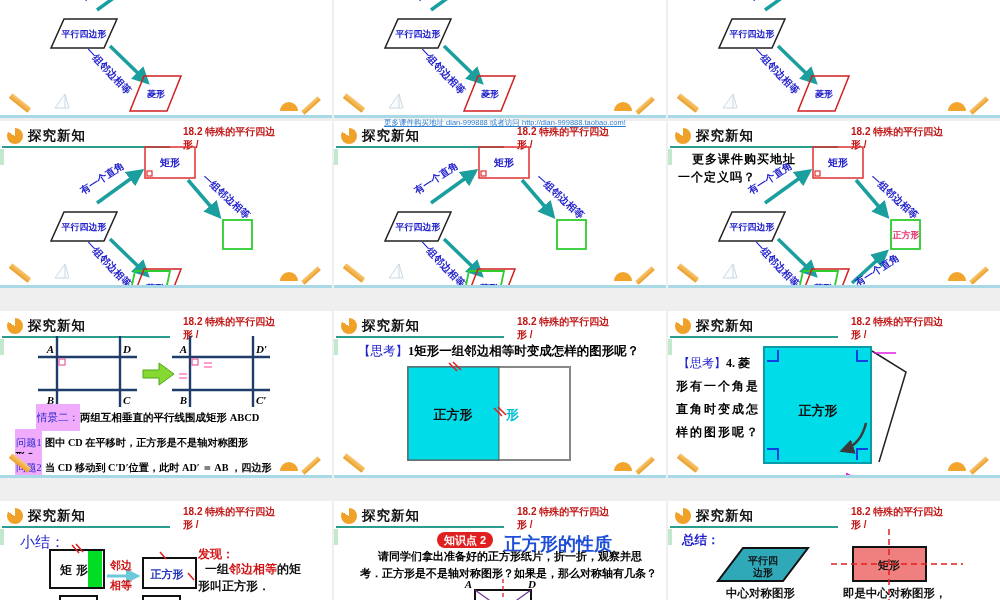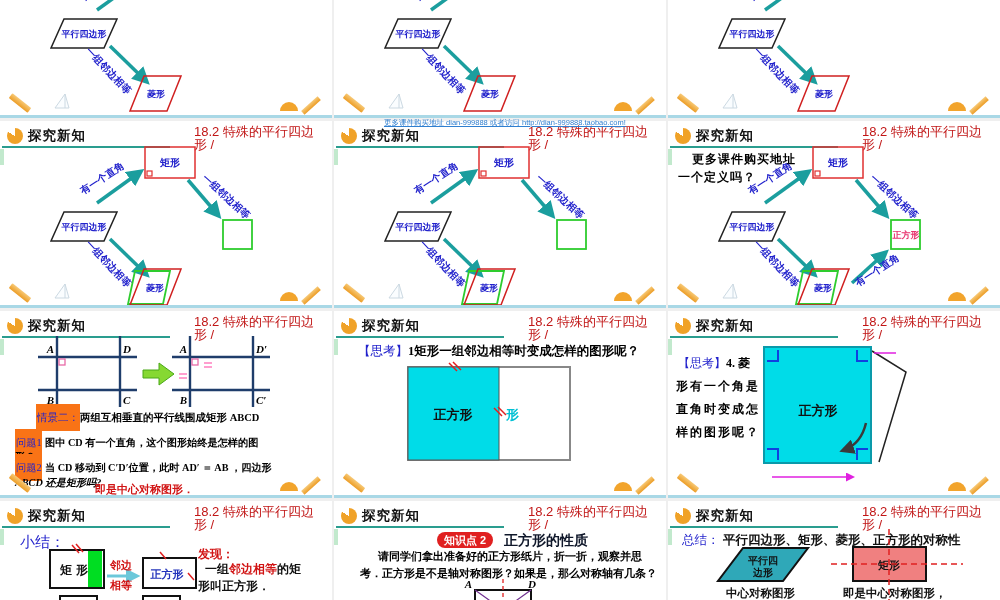--- a/index.html
+++ b/index.html
@@ -1,35 +1,35 @@
 <!DOCTYPE html>
 <html><head>
 <meta charset="utf-8">
 <style>
   *{margin:0;padding:0;box-sizing:border-box}
   html,body{width:1000px;height:600px}
   body{position:relative;overflow:hidden;background:#efefef;font-family:"Liberation Sans",sans-serif}
-  .slide{position:absolute;width:332px;height:187px;background:#fff;border-bottom:3px solid #a9d8e6;overflow:hidden}
+  .slide{position:absolute;width:332px;height:167px;background:#fff;border-bottom:3px solid #a9d8e6;overflow:hidden}
   .slide.r1{height:190px}
   .pac{position:absolute;left:7px;top:7px;width:16px;height:16px;border-radius:50%;
        background:conic-gradient(from 300deg,#ffffff 0 58deg,#f0a228 58deg 360deg)}
   .hdr{position:absolute;left:28px;top:6px;font-weight:bold;font-size:13.5px;color:#131313;letter-spacing:1px;white-space:nowrap}
   .hline{position:absolute;left:2px;top:25px;width:168px;height:2px;background:#2a9d8f}
   .eg{position:absolute;left:0;top:28px;width:4px;height:16px;background:#c2e9cd}
-  .course{position:absolute;left:194px;top:4px;font-weight:normal;font-size:13px;line-height:13px;color:#c11616;white-space:nowrap}
+  .course{position:absolute;left:183px;top:4px;font-weight:bold;font-size:10px;line-height:13px;color:#c11616;white-space:nowrap}
   .dec-pl{position:absolute;left:8px;bottom:9px;width:24px;height:6px;background:linear-gradient(180deg,#f7c977,#ec9d26);transform:rotate(38deg);border-radius:1px}
   .dec-plane{position:absolute;left:52px;bottom:4px}
   .dec-pr{position:absolute;right:34px;bottom:4px;width:18px;height:9px;border-radius:9px 9px 0 0;background:#f2a42c}
   .dec-pc{position:absolute;right:10px;bottom:7px;width:22px;height:5px;background:linear-gradient(180deg,#f7c977,#ec9d26);transform:rotate(-42deg)}
   .diag{position:absolute;left:0;top:0}
   .wm{position:absolute;left:384px;top:118px;font-size:7.5px;color:#2f7fd0;text-decoration:underline;z-index:6;white-space:nowrap}
   .abs{position:absolute;white-space:nowrap}
   .serif{font-family:"Liberation Serif",serif;font-weight:bold}
   .tag-b{color:#2222cc;font-weight:normal}
-  .hl1{background:#f97316;padding:8px 1px}
+  .hl1{background:#f0abfc;padding:8px 1px}
   .red{color:#d11414}
   .badge{position:absolute;left:103px;top:31px;width:56px;height:16px;background:#e02020;border-radius:8px;color:#fff;
          font-weight:bold;font-size:11px;text-align:center;line-height:16px}
   .sf{font-family:"Liberation Sans",sans-serif}
   .srf{font-family:"Liberation Serif",serif}
 </style>
 </head>
 <body>
 
 <svg width="0" height="0" style="position:absolute">
@@ -235,21 +235,21 @@
     <line x1="172" y1="79" x2="270" y2="79" stroke="#1f3d6b" stroke-width="2.4"></line>
     <rect x="192" y="48" width="6" height="6" fill="none" stroke="#e86aa8" stroke-width="1.3"></rect>
     <path d="M204,52 h8 M204,56 h8" stroke="#ff80c0" stroke-width="1.3"></path>
     <path d="M179,63 h8 M179,67 h8" stroke="#ff80c0" stroke-width="1.3"></path>
     <text x="187" y="42" text-anchor="end" class="srf" font-size="11" font-weight="bold" font-style="italic">A</text>
     <text x="256" y="42" class="srf" font-size="11" font-weight="bold" font-style="italic">D′</text>
     <text x="187" y="93" text-anchor="end" class="srf" font-size="11" font-weight="bold" font-style="italic">B</text>
     <text x="256" y="93" class="srf" font-size="11" font-weight="bold" font-style="italic">C′</text>
   </svg>
   <div class="abs serif" style="left:36px;top:100px;font-size:10.5px"><span class="tag-b hl1">情景二：</span><span>两组互相垂直的平行线围成矩形 ABCD</span></div>
-  <div class="abs serif" style="left:15px;top:125px;font-size:10.2px"><span class="tag-b hl1">问题1</span> <span>图中 CD 有一个直角，这个图形始终是怎样的图</span></div>
+  <div class="abs serif" style="left:15px;top:125px;font-size:10.2px"><span class="tag-b hl1">问题1</span> <span>图中 CD 在平移时，正方形是不是轴对称图形</span></div>
   <div class="abs serif" style="left:15px;top:139px;font-size:10.2px">形？</div>
   <div class="abs serif" style="left:15px;top:150px;font-size:10.2px"><span class="tag-b hl1">问题2</span> <span>当 CD 移动到 C′D′位置，此时 AD′ ＝ AB ，四边形</span></div>
   <div class="abs serif" style="left:15px;top:165px;font-size:10.2px;font-style:italic">ABCD 还是矩形吗?</div>
   <div class="abs serif red" style="left:95px;top:171px;font-size:11px">即是中心对称图形．</div>
   <div class="dec-pl"></div>
   <div class="dec-pr"></div>
   <div class="dec-pc"></div>
 </div>
 
 <div class="slide" style="left:334px;top:311px">
@@ -328,41 +328,40 @@
   </svg>
 </div>
 
 <div class="slide" style="left:334px;top:501px">
   <div class="pac"></div>
   <div class="hdr">探究新知</div>
   <div class="hline"></div>
   <div class="eg"></div>
   <div class="course"><span>18.2  特殊的平行四边</span><br><span>形 /</span></div>
   <div class="badge"><span>知识点</span> <span>2</span></div>
-  <div class="abs" style="left:170px;top:31px;font-size:14px;font-weight:bold;color:#0f172a">正方形的性质</div>
+  <div class="abs" style="left:170px;top:31px;font-size:18px;font-weight:bold;color:#1d4ed8">正方形的性质</div>
   <div class="abs serif" style="left:44px;top:48px;font-size:11px">请同学们拿出准备好的正方形纸片，折一折，观察并思</div>
   <div class="abs serif" style="left:26px;top:65px;font-size:11px">考．正方形是不是轴对称图形？如果是，那么对称轴有几条？</div>
   <svg class="diag" width="332" height="184">
     <text x="138" y="87" text-anchor="end" class="srf" font-size="11" font-weight="bold" font-style="italic">A</text>
     <text x="194" y="87" class="srf" font-size="11" font-weight="bold" font-style="italic">D</text>
     <rect x="141" y="89" width="56" height="40" fill="none" stroke="#111" stroke-width="2"></rect>
     <line x1="141" y1="89" x2="197" y2="129" stroke="#703090" stroke-width="1.2"></line>
     <line x1="197" y1="89" x2="141" y2="129" stroke="#703090" stroke-width="1.2"></line>
     <line x1="169" y1="78" x2="169" y2="129" stroke="#e02020" stroke-width="1.3" stroke-dasharray="4 3"></line>
   </svg>
 </div>
 
 <div class="slide" style="left:668px;top:501px">
   <div class="pac"></div>
   <div class="hdr">探究新知</div>
   <div class="hline"></div>
   <div class="eg"></div>
   <div class="course"><span>18.2  特殊的平行四边</span><br><span>形 /</span></div>
-  <div class="abs tag-b" style="left:14px;top:31px;font-size:12.5px;font-weight:normal">总结：</div>
-  <div class="abs" style="left:55px;top:31px;font-size:12.5px;font-weight:bold;color:#111">平行四边形、矩形、菱形、正方形的对称性</div>
+  <div class="abs tag-b" style="left:14px;top:31px;font-size:12.5px;font-weight:bold">总结：</div>
   <svg class="diag" width="332" height="184">
     <polygon points="75,47 140,47 115,80 50,80" fill="#2fa8b8" stroke="#111" stroke-width="2"></polygon>
     <text x="95" y="63" text-anchor="middle" class="sf" font-size="10" font-weight="bold" fill="#111">平行四</text>
     <text x="95" y="75" text-anchor="middle" class="sf" font-size="10" font-weight="bold" fill="#111">边形</text>
     <text x="58" y="96" class="srf" font-size="11.5" font-weight="bold" fill="#111">中心对称图形</text>
     <rect x="185" y="46" width="73" height="34" fill="#f08080" stroke="#111" stroke-width="2"></rect>
     <text x="221" y="68" text-anchor="middle" class="sf" font-size="11" font-weight="bold" fill="#111">矩形</text>
     <line x1="163" y1="63" x2="295" y2="63" stroke="#e02020" stroke-width="1.5" stroke-dasharray="6 4"></line>
     <line x1="221" y1="28" x2="221" y2="99" stroke="#e02020" stroke-width="1.5" stroke-dasharray="6 4"></line>
     <text x="175" y="96" class="srf" font-size="11.5" font-weight="bold" fill="#111">即是中心对称图形，</text>

